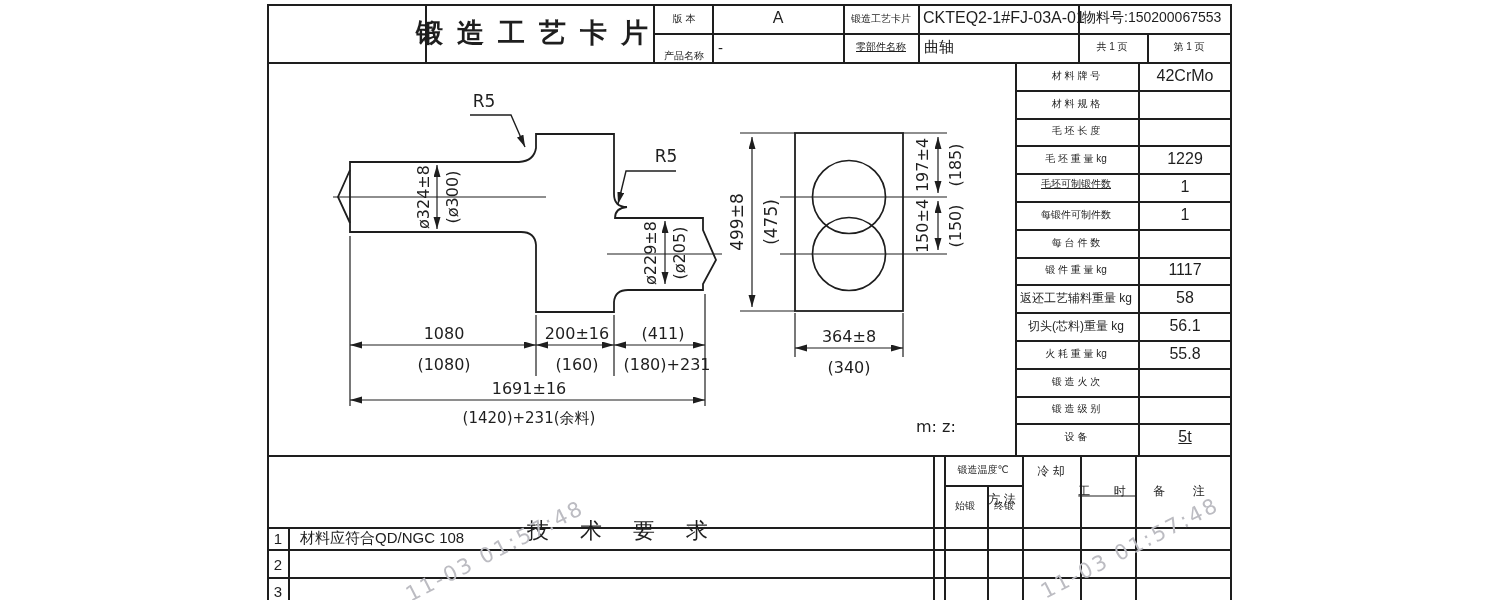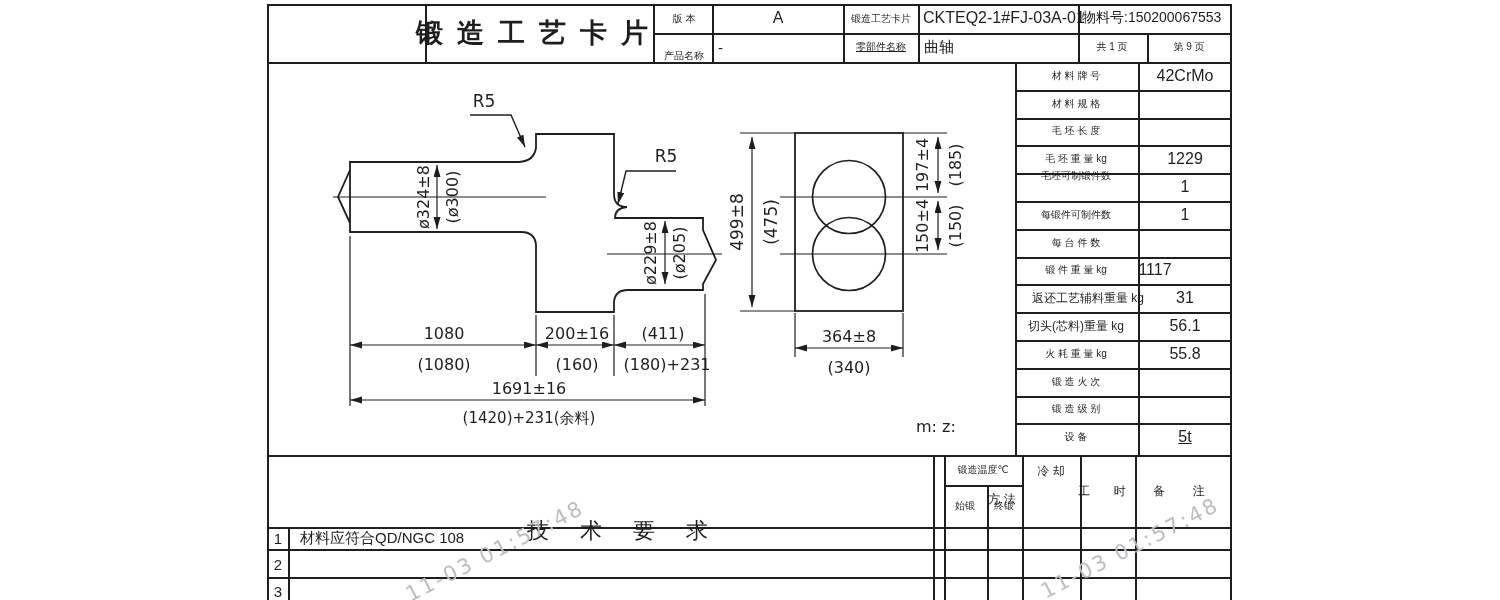--- a/index.html
+++ b/index.html
@@ -43,21 +43,21 @@
   <div class="ct f13" style="left:684px;top:19px;">版  本</div>
   <div class="ct f16" style="left:778px;top:18px;">A</div>
   <div class="ct f13" style="left:684px;top:47px;margin-top:9px;">产品名称</div>
   <div class="lt f15" style="left:718px;top:47px;">-</div>
   <div class="ct f13" style="left:881px;top:19px;">锻造工艺卡片</div>
   <div class="lt f16" style="left:923px;top:18px;">CKTEQ2-1#FJ-03A-01</div>
   <div class="lt" style="left:1082px;top:18px;font-size:14px;">物料号:150200067553</div>
   <div class="ct f13" style="left:881px;top:47px;text-decoration:underline;">零部件名称</div>
   <div class="lt f15" style="left:924px;top:47px;">曲轴</div>
   <div class="ct f13" style="left:1112px;top:47px;">共 1 页</div>
-  <div class="ct f13" style="left:1189px;top:47px;">第 9 页</div>
+  <div class="ct f13" style="left:1189px;top:47px;">第 1 页</div>
 
   <div class="vl" style="left:1015px;top:62px;height:393px;"></div>
   <div class="vl" style="left:1138px;top:62px;height:393px;"></div>
   <div class="hl" style="left:1015px;top:90px;width:217px;"></div>
   <div class="hl" style="left:1015px;top:118px;width:217px;"></div>
   <div class="hl" style="left:1015px;top:145px;width:217px;"></div>
   <div class="hl" style="left:1015px;top:173px;width:217px;"></div>
   <div class="hl" style="left:1015px;top:201px;width:217px;"></div>
   <div class="hl" style="left:1015px;top:229px;width:217px;"></div>
   <div class="hl" style="left:1015px;top:257px;width:217px;"></div>
@@ -69,30 +69,30 @@
   <div class="hl" style="left:1015px;top:423px;width:217px;"></div>
 
   <div class="ct f13" style="left:1076px;top:76px;">材 料 牌 号</div>
   <div class="ct f16" style="left:1185px;top:76px;">42CrMo</div>
   <div class="ct f13" style="left:1076px;top:104px;">材 料 规 格</div>
   <div class="ct f16" style="left:1185px;top:104px;"></div>
   <div class="ct f13" style="left:1076px;top:131px;">毛 坯 长 度</div>
   <div class="ct f16" style="left:1185px;top:131px;"></div>
   <div class="ct f13" style="left:1076px;top:159px;">毛 坯 重 量 kg</div>
   <div class="ct f16" style="left:1185px;top:159px;">1229</div>
-  <div class="ct f13" style="left:1076px;top:176px;">毛坯可制锻件数</div>
+  <div class="ct f13" style="left:1076px;top:184px;text-decoration:underline;">毛坯可制锻件数</div>
   <div class="ct f16" style="left:1185px;top:187px;">1</div>
   <div class="ct f13" style="left:1076px;top:215px;">每锻件可制件数</div>
   <div class="ct f16" style="left:1185px;top:215px;">1</div>
   <div class="ct f13" style="left:1076px;top:243px;">每 台 件 数</div>
   <div class="ct f16" style="left:1185px;top:243px;"></div>
   <div class="ct f13" style="left:1076px;top:270px;">锻 件 重 量 kg</div>
-  <div class="ct f16" style="left:1155px;top:270px;text-align:center;">1117</div>
-  <div class="ct f12" style="left:1076px;top:298px;margin-left:12px;">返还工艺辅料重量 kg</div>
-  <div class="ct f16" style="left:1185px;top:298px;">31</div>
+  <div class="ct f16" style="left:1185px;top:270px;text-align:center;">1117</div>
+  <div class="ct f12" style="left:1076px;top:298px;">返还工艺辅料重量 kg</div>
+  <div class="ct f16" style="left:1185px;top:298px;">58</div>
   <div class="ct f12" style="left:1076px;top:326px;">切头(芯料)重量 kg</div>
   <div class="ct f16" style="left:1185px;top:326px;">56.1</div>
   <div class="ct f13" style="left:1076px;top:354px;">火 耗 重 量 kg</div>
   <div class="ct f16" style="left:1185px;top:354px;">55.8</div>
   <div class="ct f13" style="left:1076px;top:382px;">锻 造 火 次</div>
   <div class="ct f16" style="left:1185px;top:382px;"></div>
   <div class="ct f13" style="left:1076px;top:409px;">锻 造 级 别</div>
   <div class="ct f16" style="left:1185px;top:409px;"></div>
   <div class="ct f13" style="left:1076px;top:437px;">设  备</div>
   <div class="ct f16" style="left:1185px;top:437px;text-decoration:underline;">5t</div>
@@ -191,21 +191,21 @@
   <div class="vl" style="left:1022px;top:455px;height:145px;"></div>
   <div class="vl" style="left:1080px;top:455px;height:145px;"></div>
   <div class="vl" style="left:1135px;top:455px;height:145px;"></div>
 
   <div class="ct tr-title" style="left:633px;top:491px;margin-top:40px;">技术要求</div>
   <div class="ct f13" style="left:983px;top:470px;">锻造温度℃</div>
   <div class="ct f13" style="left:965px;top:506px;">始锻</div>
   <div class="ct f13" style="left:1004px;top:506px;">终锻</div>
   <div class="ct f14" style="left:1051px;top:471px;">冷 却</div>
   <div class="ct f14" style="left:1002px;top:499px;">方 法</div>
-  <div class="ct f14" style="left:1107px;top:491px;letter-spacing:10px;">工 时</div>
+  <div class="ct f14" style="left:1107px;top:491px;letter-spacing:10px;text-decoration:underline;">工 时</div>
   <div class="ct f14" style="left:1185px;top:491px;letter-spacing:12px;">备 注</div>
 
   <div class="ct f15" style="left:278px;top:538px;">1</div>
   <div class="lt f15" style="left:300px;top:538px;">材料应符合QD/NGC 108</div>
   <div class="ct f15" style="left:278px;top:564px;">2</div>
   <div class="lt f15" style="left:300px;top:564px;"></div>
   <div class="ct f15" style="left:278px;top:591px;">3</div>
   <div class="lt f15" style="left:300px;top:591px;"></div>
 
   <div class="wm" style="left:495px;top:551px;">11-03 01:57:48</div>

